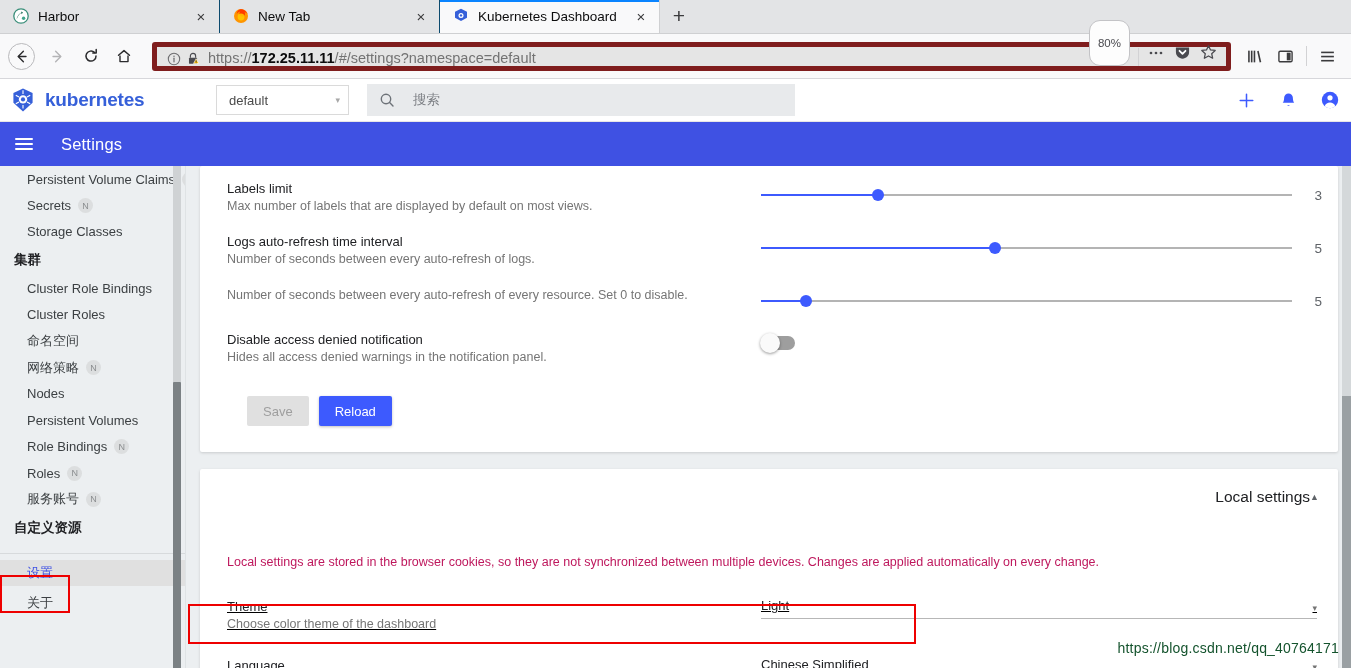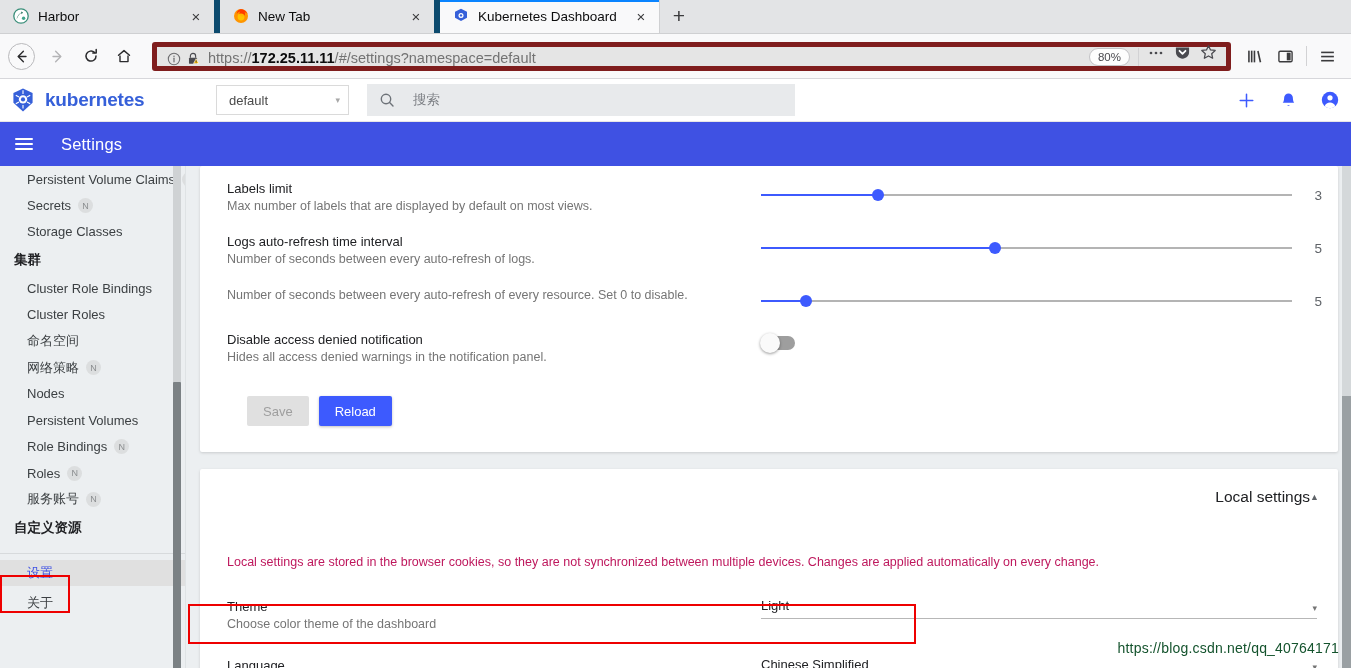--- a/index.html
+++ b/index.html
@@ -20,21 +20,21 @@
     align-items: flex-end;
     border-bottom: 1px solid #cfd0d2;
   }
   .tab {
     height: 34px;
     width: 220px;
     display: flex;
     align-items: center;
     padding: 0 8px 0 12px;
     background: #e3e4e6;
-    border-right: 6px solid #0c4a6e;
+    border-right: 1px solid #0c4a6e;
     position: relative;
     font-size: 13.5px;
     color: #0c0c0d;
   }
   .tab.active {
     background: #f9f9fa;
     border-right: 1px solid #cfd0d2;
   }
   .tab.active::before {
     content: "";
@@ -113,21 +113,21 @@
     white-space: nowrap;
     overflow: hidden;
     min-width: 0;
   }
   .url-text b { color: #0c0c0d; font-weight: 600; }
   .zoom-pill {
     border: 1px solid #c3c3c6;
     border-radius: 11px;
     font-size: 11.5px;
     color: #4a4a4f;
-    padding: 2px 8px;
+    padding: 16px 8px;
     margin-right: 6px;
     background: #fdfdfd;
     margin-left: 8px;
   }
   .url-sep { width:1px; height:18px; background:#d2d2d4; margin:0 4px 0 2px; }
   .url-icon {
     width: 26px; height: 26px;
     display: flex; align-items: center; justify-content: center;
     color: #4a4a4f;
   }
@@ -699,21 +699,21 @@
     </div>
 
     <div class="card card-b">
       <div class="card-b-head">
         <span class="card-b-title">Local settings</span>
         <span class="caret-up">▲</span>
       </div>
 
       <div class="card-b-note">Local settings are stored in the browser cookies, so they are not synchronized between multiple devices. Changes are applied automatically on every change.</div>
 
-      <div class="select-row" style="padding-top:27px;">
+      <div class="select-row" style="padding-top:27px;text-decoration:underline;">
         <div class="sr-text">
           <div class="sr-title">Theme</div>
           <div class="sr-desc">Choose color theme of the dashboard</div>
         </div>
         <div class="select-ctrl">
           <span class="select-val">Light</span>
           <span class="select-caret">▾</span>
         </div>
       </div>
 

